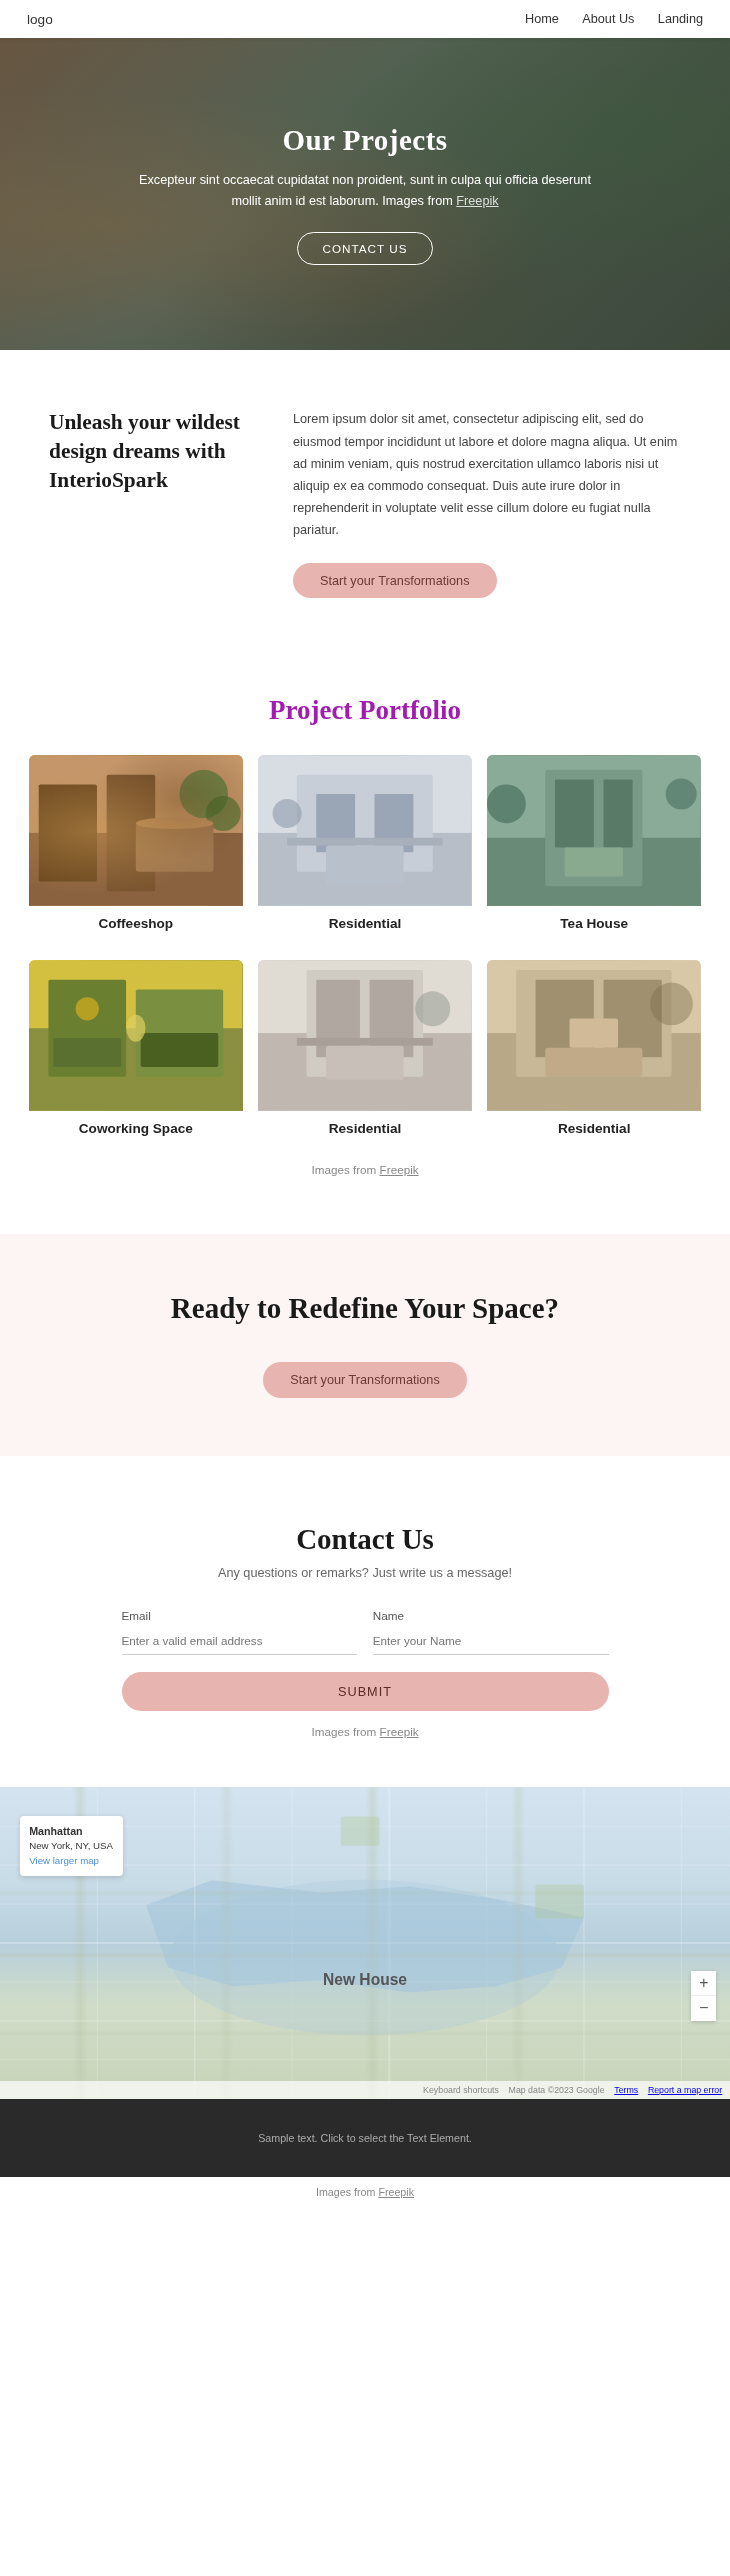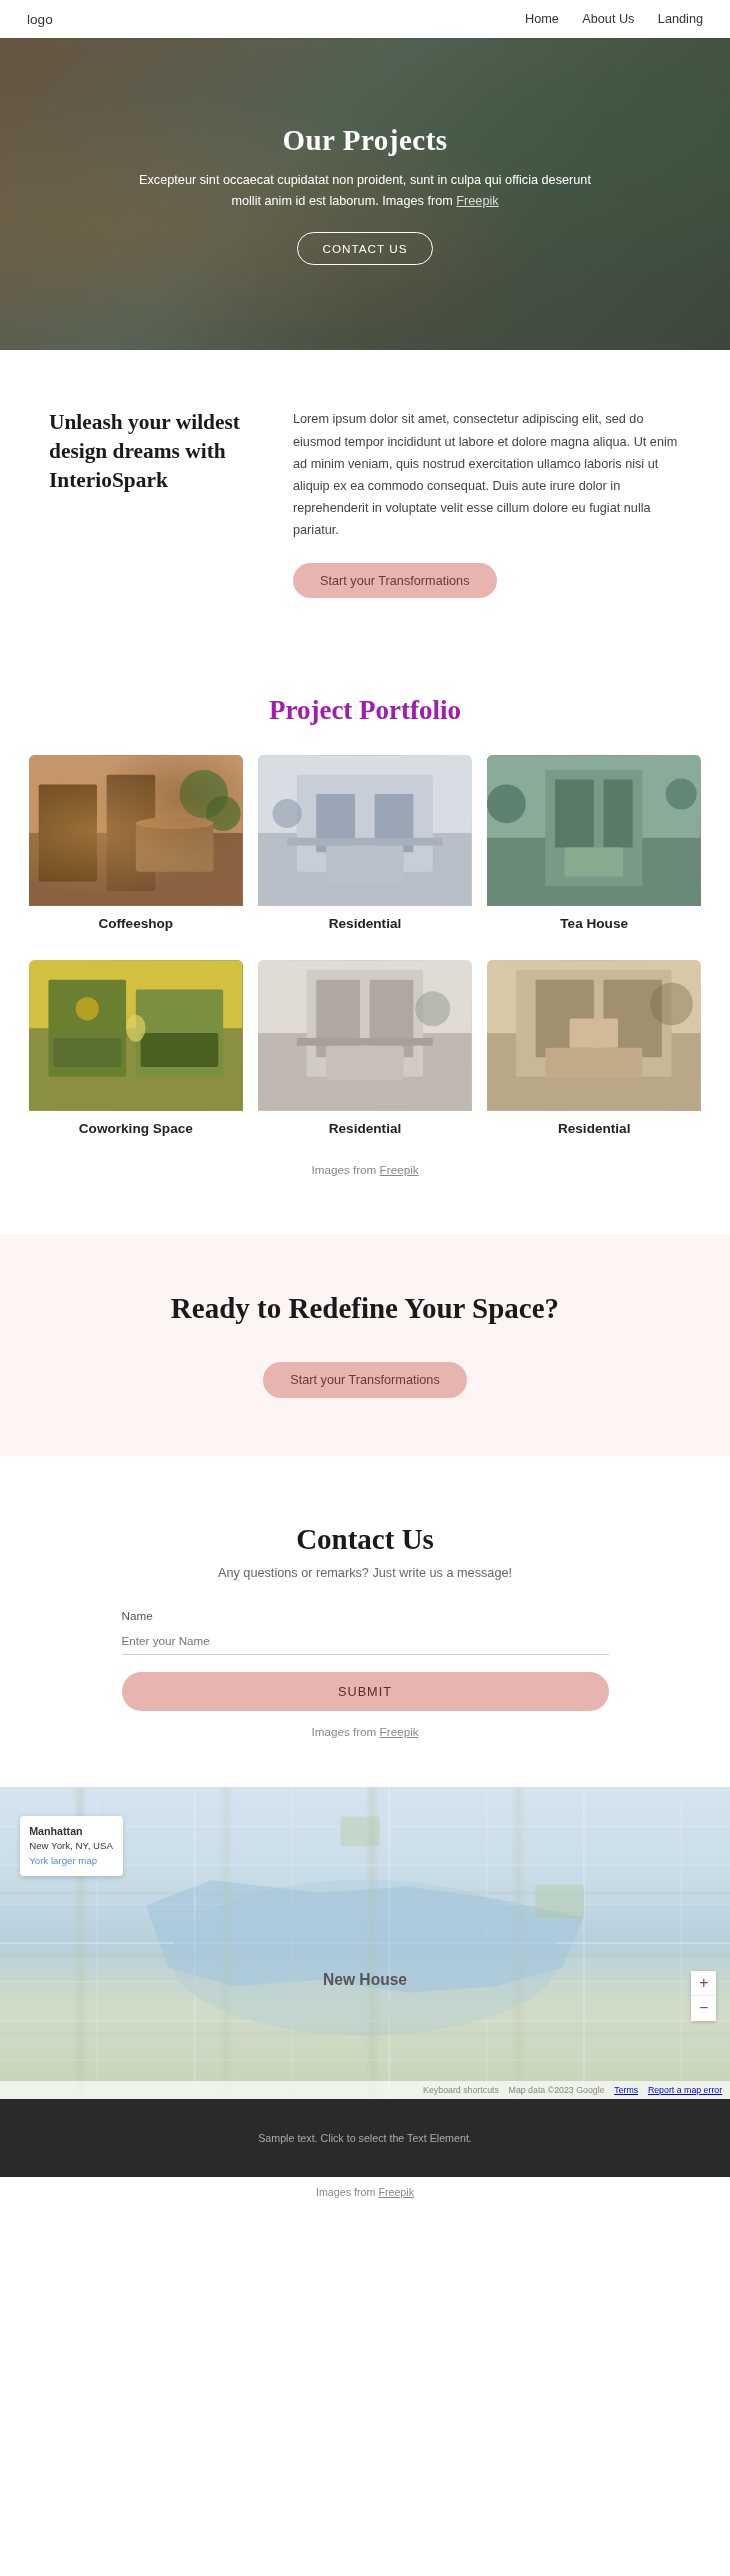--- a/index.html
+++ b/index.html
@@ -341,20 +341,24 @@
 <section class="cta-section">
   <h2>Ready to Redefine Your Space?</h2>
   <button class="btn-pink">Start your Transformations</button>
 </section>
 
 <section class="contact-section">
   <h2>Contact Us</h2>
   <p class="subtitle">Any questions or remarks? Just write us a message!</p>
   <div class="contact-form">
     <div class="form-row">
+      <div class="form-group">
+        <label>Email</label>
+        <input type="email" placeholder="Enter a valid email address" style="">
+      </div>
       <div class="form-group">
         <label>Name</label>
         <input type="text" placeholder="Enter your Name" style="">
       </div>
     </div>
     <button class="btn-submit">SUBMIT</button>
   </div>
   <div class="contact-footer">
     <span>Images from</span>
     <a href="#">Freepik</a>
@@ -385,21 +389,21 @@
       <ellipse cx="375" cy="175" rx="200" ry="80" fill="#a8c8dc" opacity="0.6"></ellipse>
 
       <rect x="50" y="50" width="60" height="40" fill="#b0c890" rx="2" opacity="0.7"></rect>
       <rect x="350" y="30" width="40" height="30" fill="#b0c890" rx="2" opacity="0.7"></rect>
       <rect x="550" y="100" width="50" height="35" fill="#b0c890" rx="2" opacity="0.7"></rect>
     </svg>
 
     <div class="map-pin">
       <div class="pin-title">Manhattan</div>
       <div>New York, NY, USA</div>
-      <a href="#">York larger map</a>
+      <a href="#">View larger map</a>
     </div>
 
     <div class="map-label">New House</div>
 
     <div class="map-zoom">
       <button>+</button>
       <button>−</button>
     </div>
 
     <div class="map-bottom-bar">

